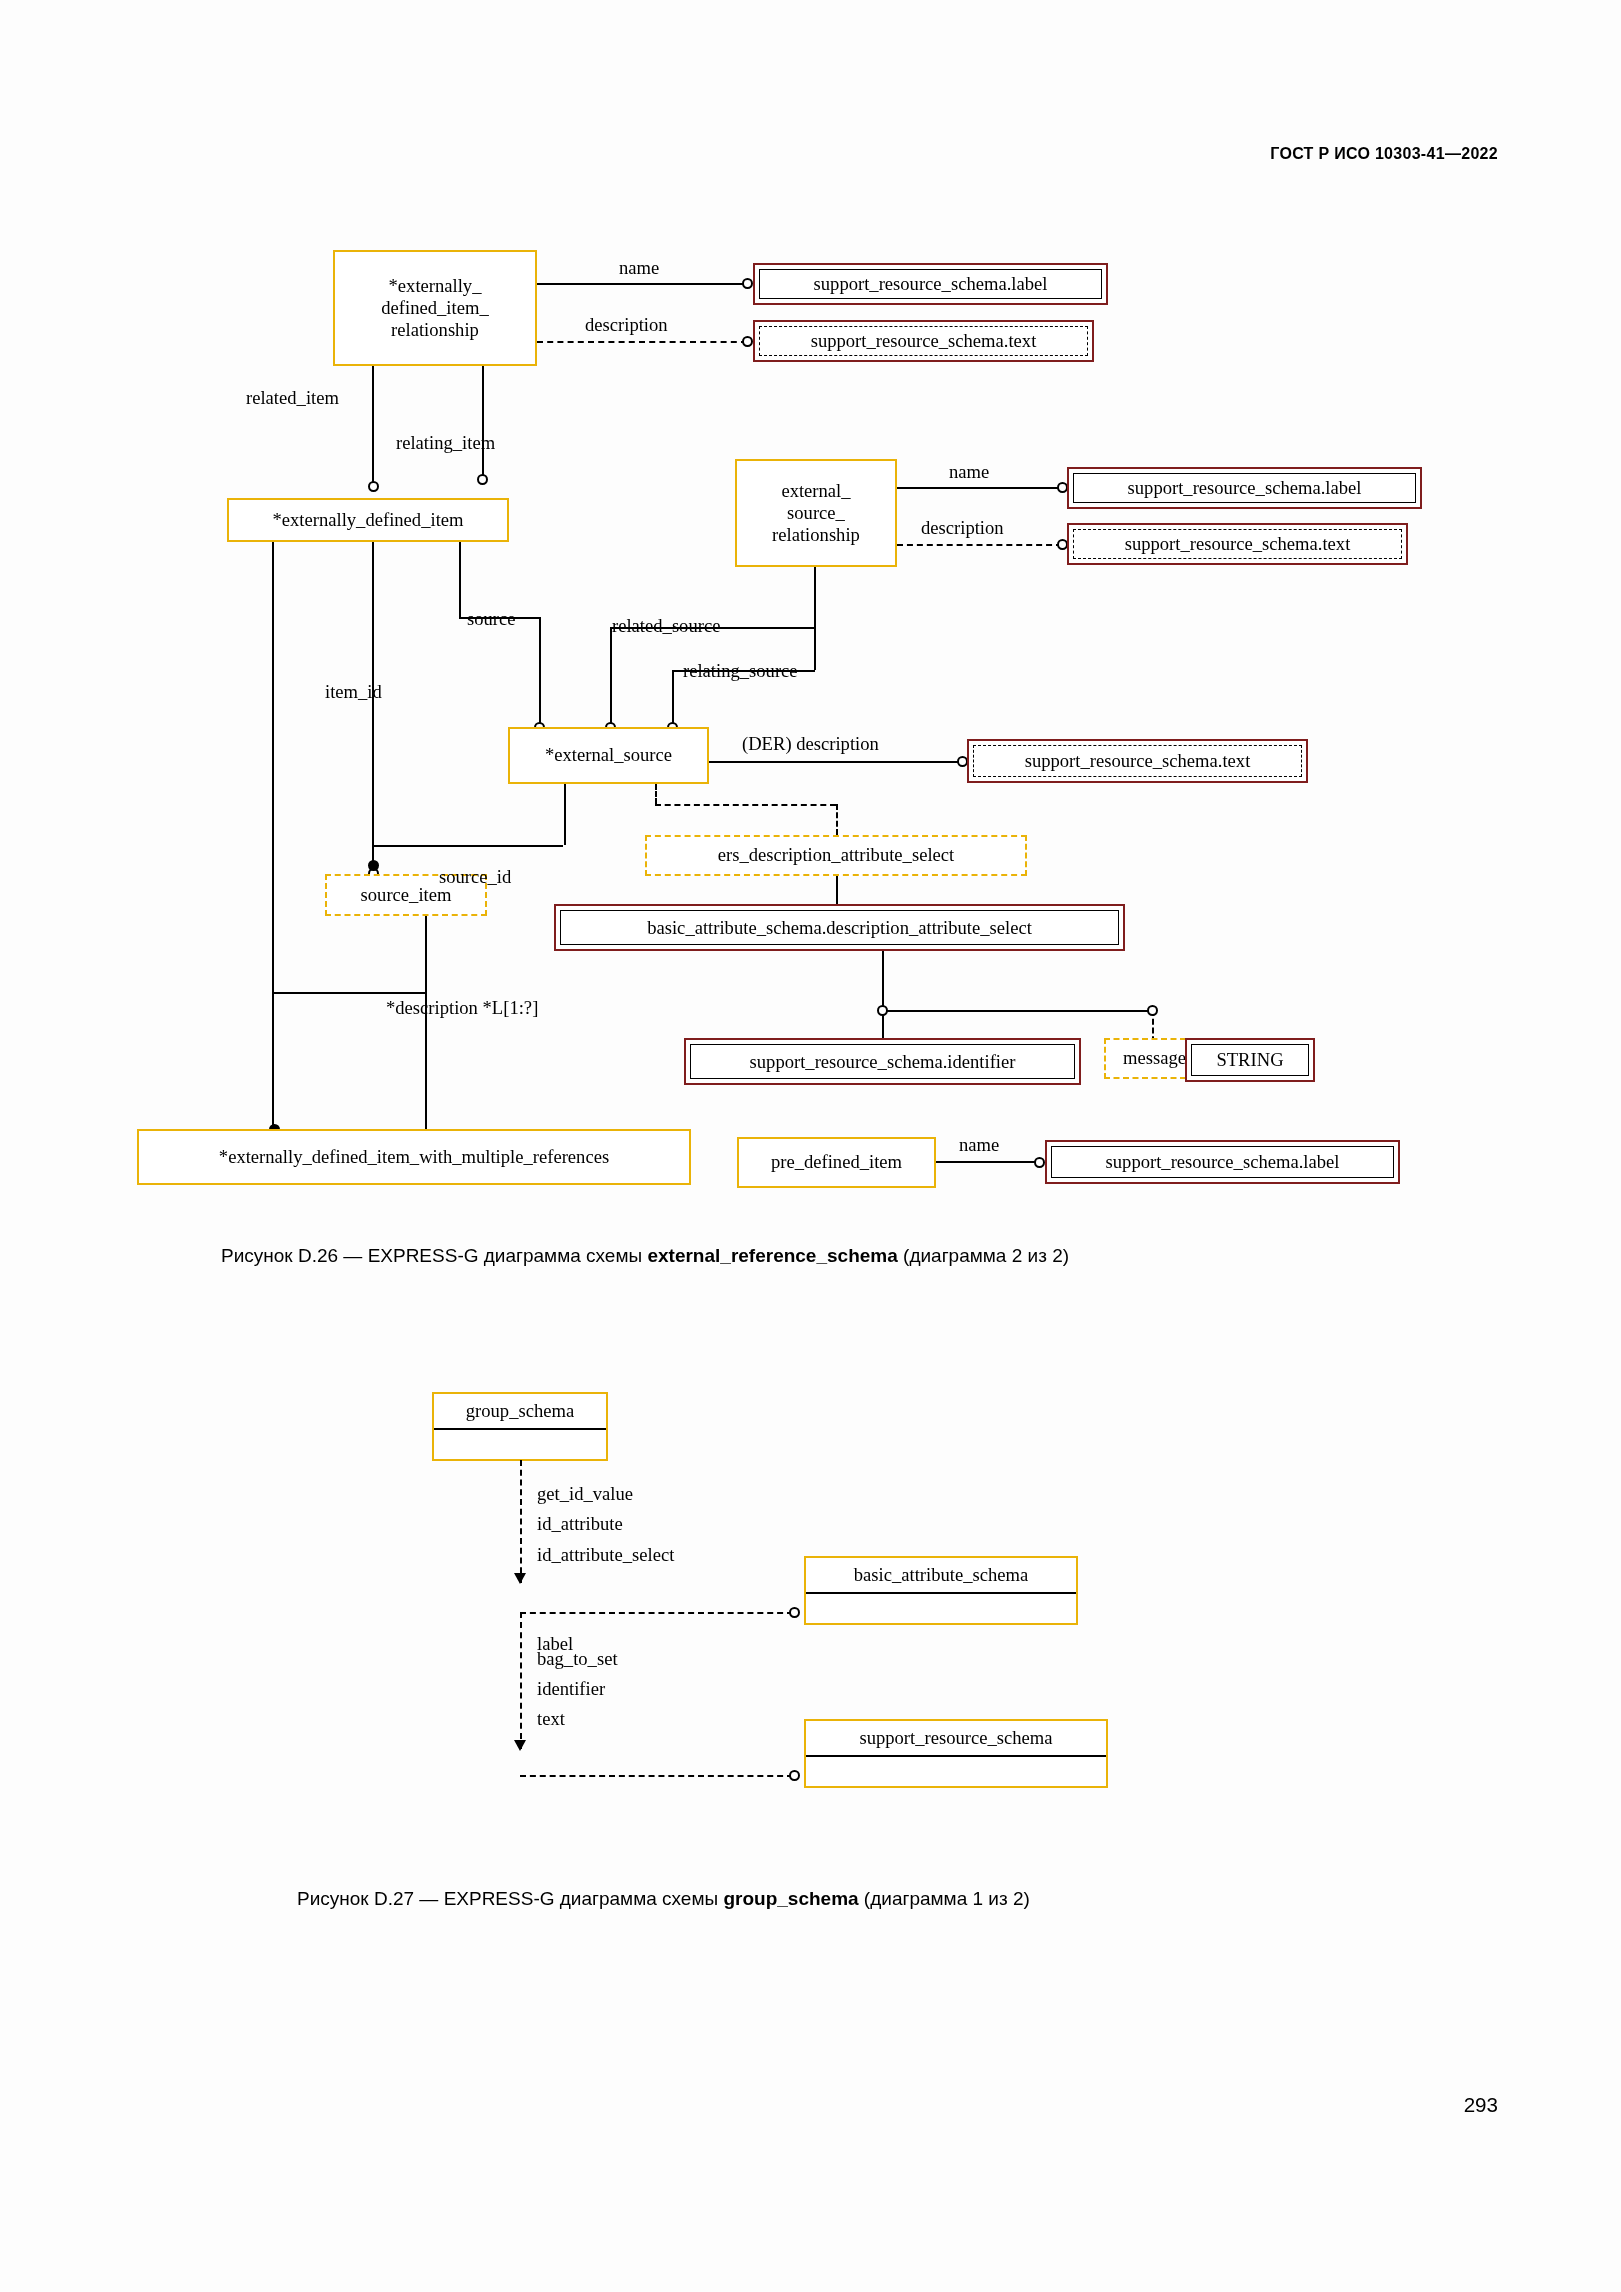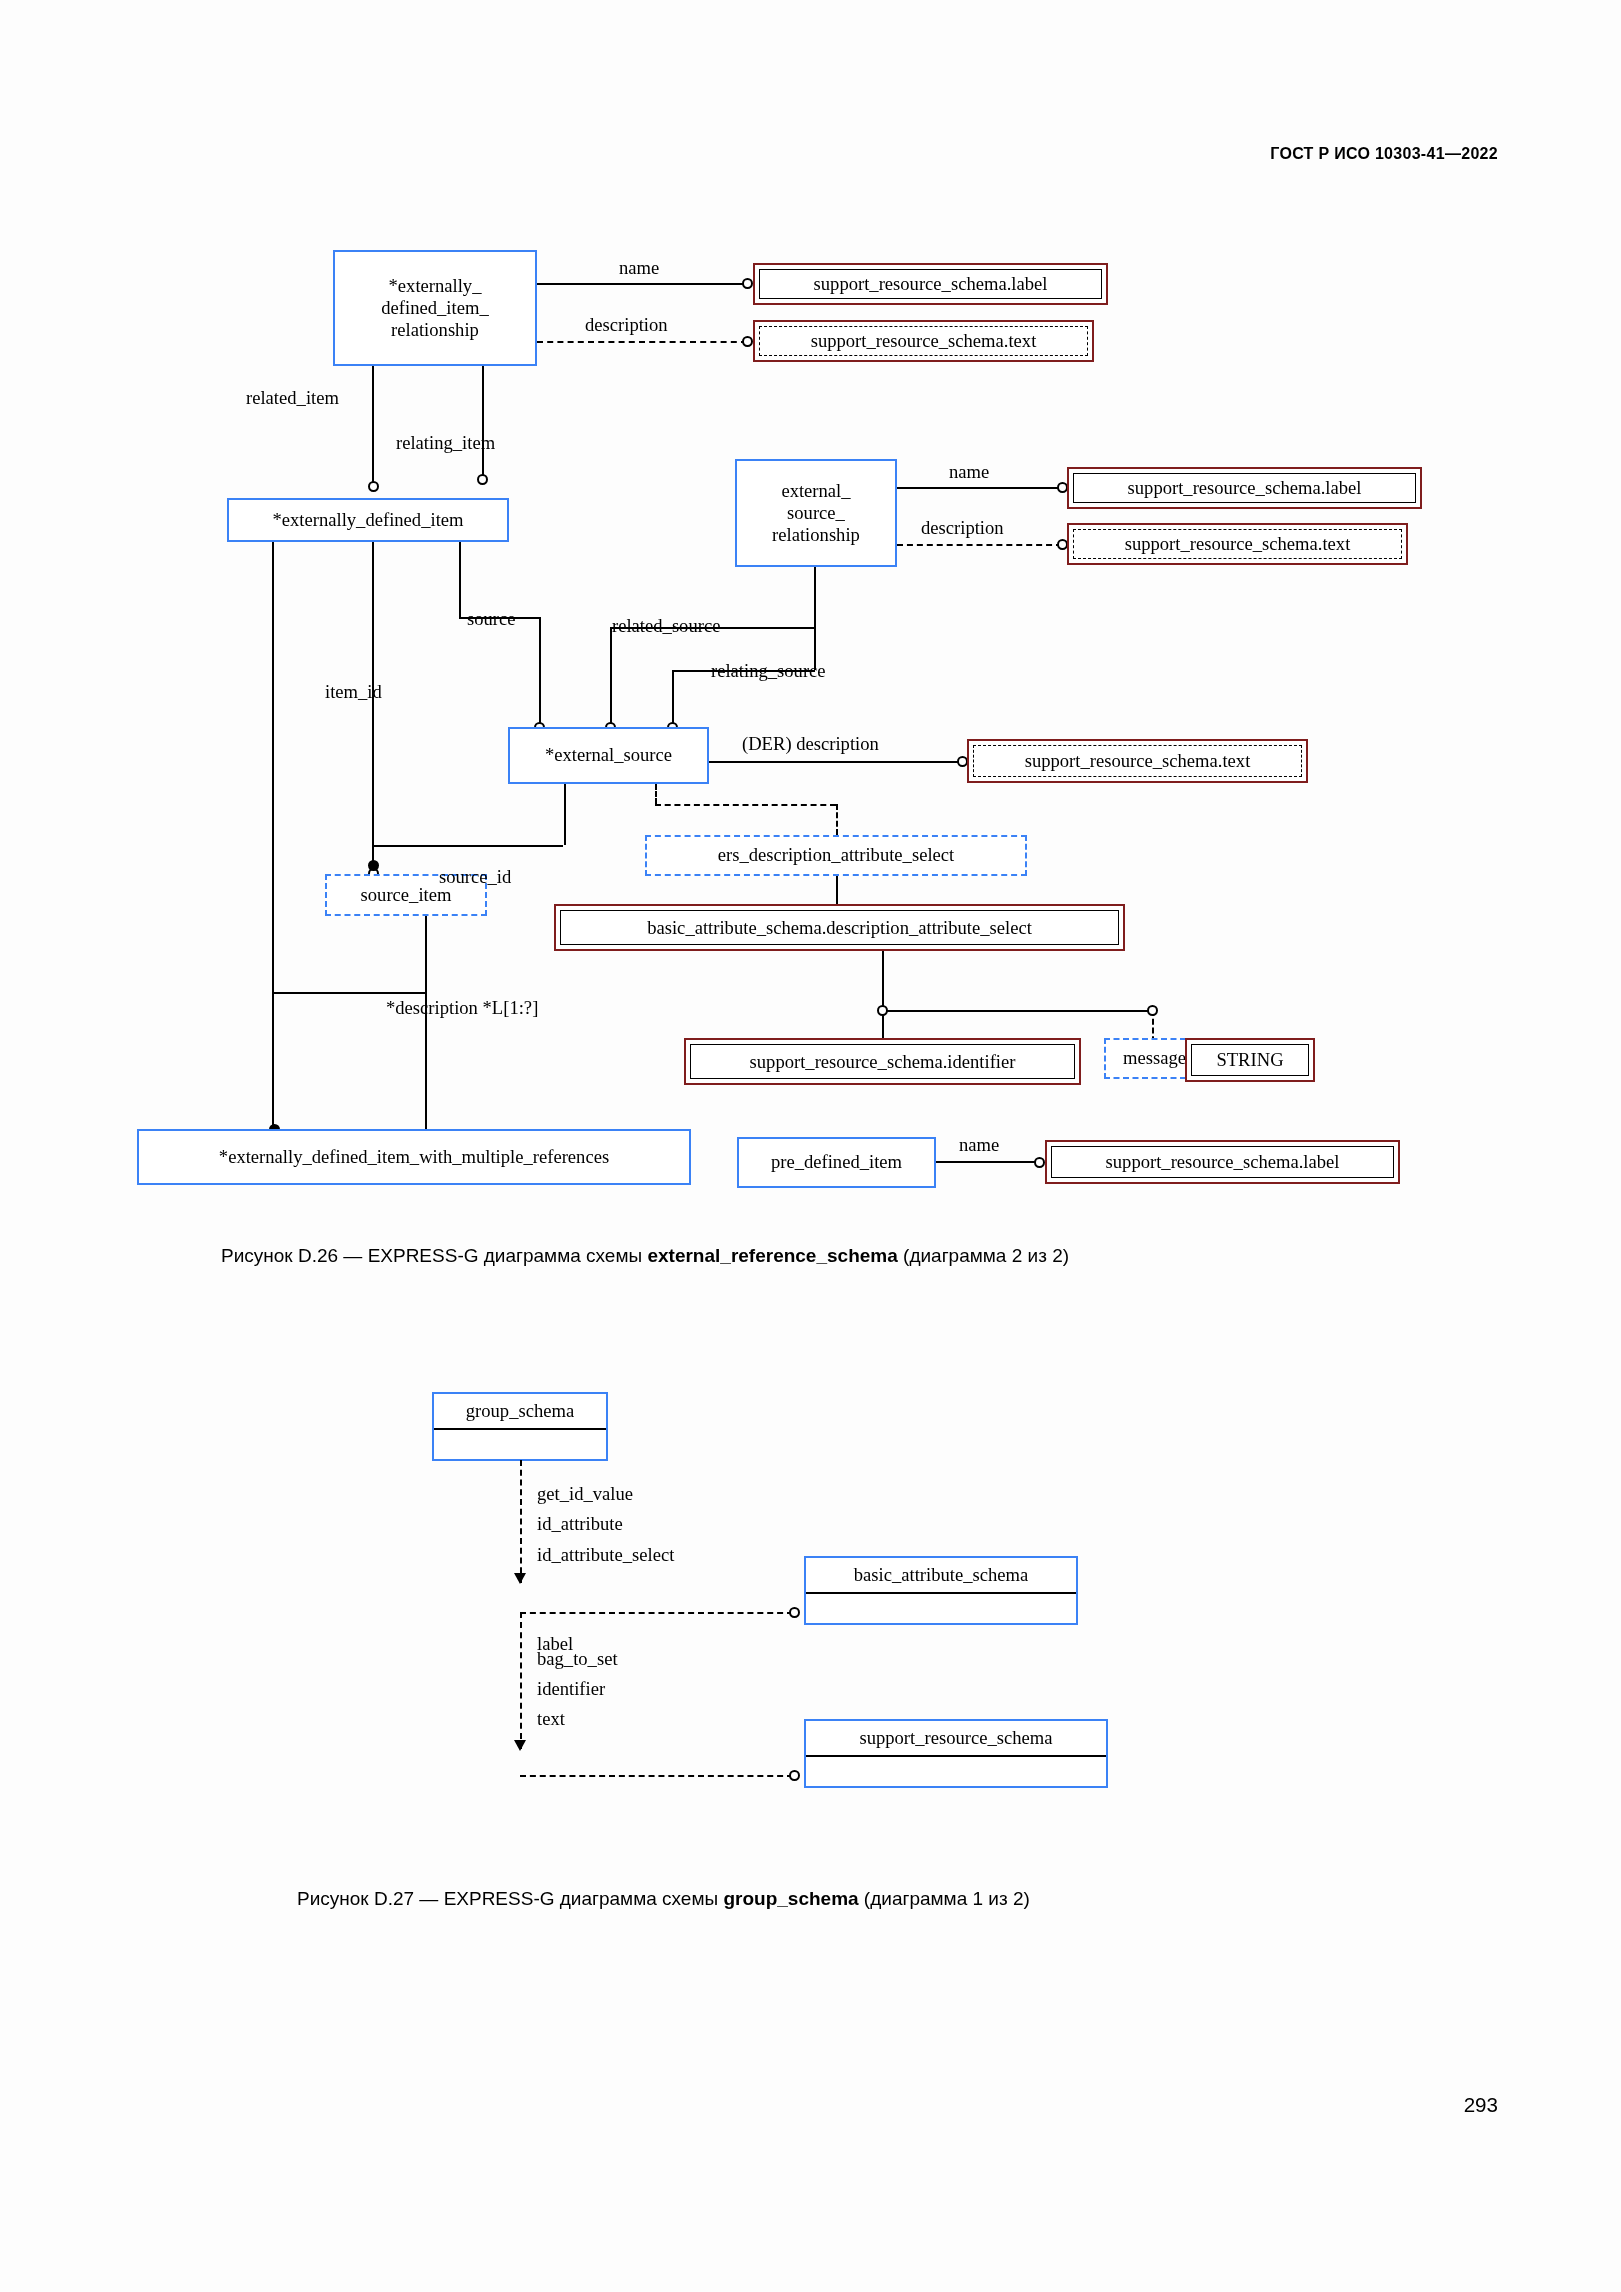--- a/index.html
+++ b/index.html
@@ -49,21 +49,21 @@
   .cap1 { left: 221px; top: 1245px; }
   .cap2 { left: 297px; top: 1888px; }
 
   
   .dg {
     position: absolute;
   }
   .box {
     position: absolute;
     box-sizing: border-box;
-    border: 2px solid #3b82f6;
+    border: 2px solid #eab308;
     background: #fff;
     font-size: 18.6px;
     line-height: 1.12;
     text-align: center;
     display: flex;
     align-items: center;
     justify-content: center;
     padding: 2px 5.9px;
     white-space: nowrap;
   }
@@ -264,21 +264,21 @@
     </div>
 
     <div class="lbl" style="left:619px; top:257px;">name</div>
     <div class="lbl" style="left:585px; top:314px;">description</div>
     <div class="lbl" style="left:246px; top:387px;">related_item</div>
     <div class="lbl" style="left:396px; top:432px;">relating_item</div>
     <div class="lbl" style="left:949px; top:461px;">name</div>
     <div class="lbl" style="left:921px; top:517px;">description</div>
     <div class="lbl" style="left:467px; top:608px;">source</div>
     <div class="lbl" style="left:612px; top:615px;">related_source</div>
-    <div class="lbl" style="left:683px; top:660px;margin-left:28px;">relating_source</div>
+    <div class="lbl" style="left:683px; top:660px;">relating_source</div>
     <div class="lbl" style="left:325px; top:681px;">item_id</div>
     <div class="lbl" style="left:742px; top:733px;">(DER) description</div>
     <div class="lbl" style="left:439px; top:846px;margin-top:20px;">source_id</div>
     <div class="lbl" style="left:386px; top:997px;">*description *L[1:?]</div>
     <div class="lbl" style="left:959px; top:1134px;">name</div>
   </div>
 
   <div class="caption cap1">
     <span>Рисунок D.26 — EXPRESS-G диаграмма схемы </span><b>external_reference_schema</b><span> (диаграмма 2 из 2)</span>
   </div>

